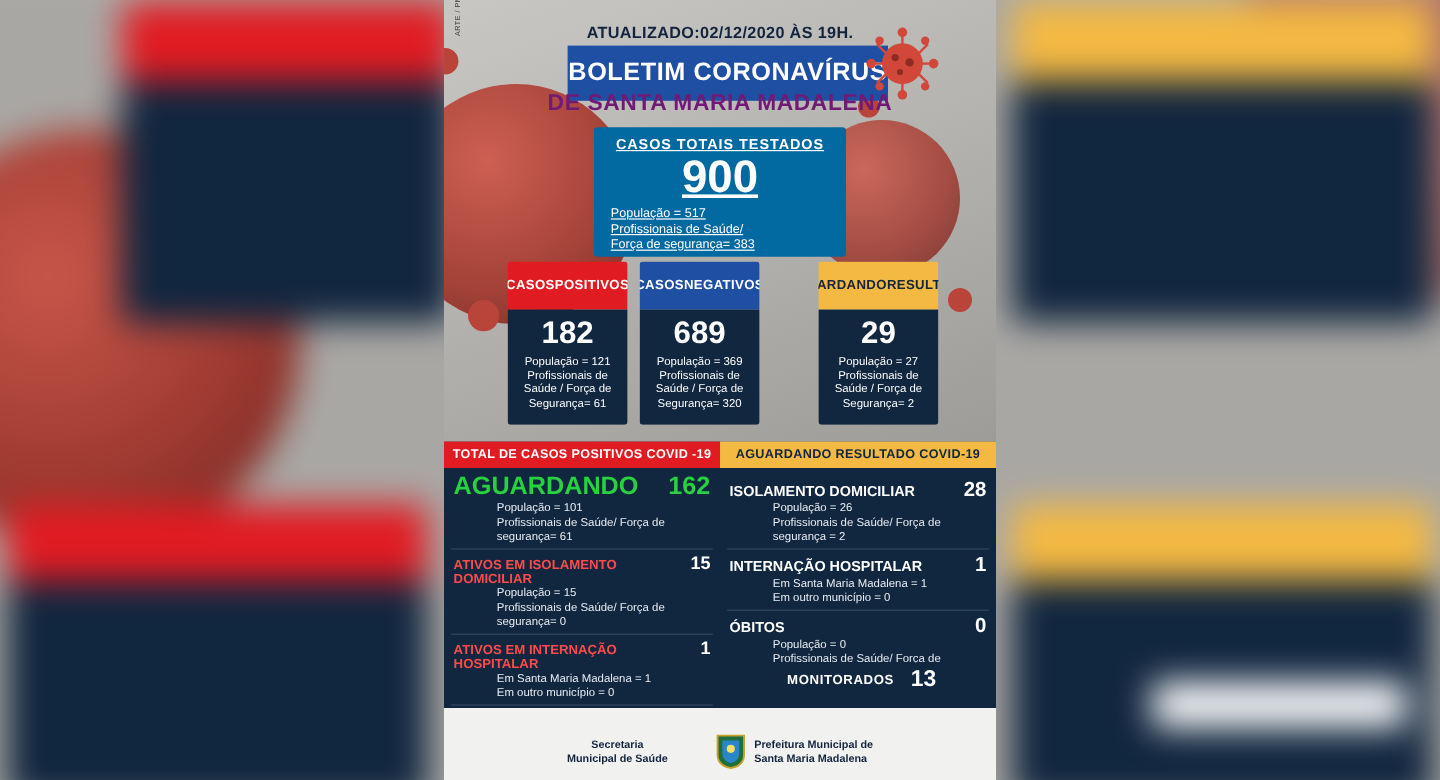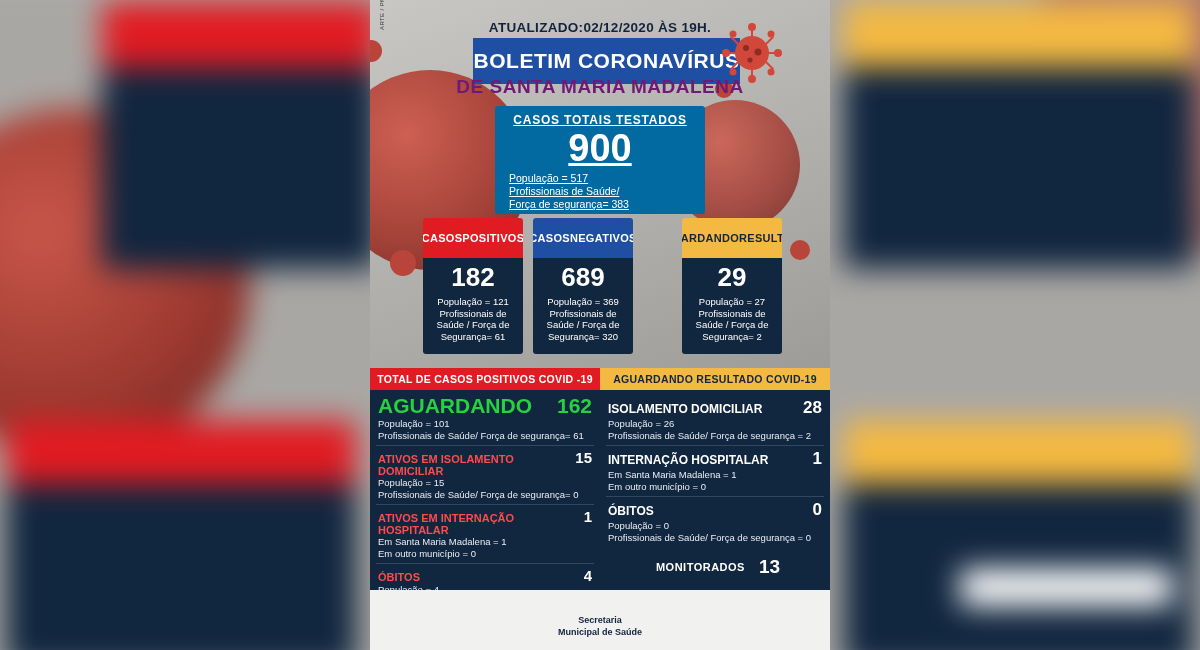--- a/index.html
+++ b/index.html
@@ -118,21 +118,21 @@
     font-size:10.5px; font-weight:bold; letter-spacing:.3px;
   }
   #panel-left .panel-hdr { background:#e11b22; color:#fff; }
   #panel-right .panel-hdr { background:#f4b942; color:#11263f; }
 
   .row { padding:0 8px; }
   .row-title {
     display:flex; justify-content:space-between; align-items:baseline;
     font-weight:bold;
   }
-  .row-sub { font-size:9.5px; line-height:12px; color:#e9edf3; }
+  .row-sub { font-size:9.5px; line-height:12px; color:#e9edf3;margin-left:36px; }
   .sep { height:1px; background:#33485f; margin:3px 6px; }
 
   .big-green { color:#27d13f; }
   .red-t { color:#ff4b4b; }
   .white-t { color:#ffffff; }
 
   #monitor-box {
     position:absolute; left:262px; top:552px; width:172px; height:30px;
     background:#11263f; border-radius:3px; color:#fff;
     display:flex; align-items:center; justify-content:center; gap:14px;
@@ -355,15 +355,26 @@
   <div id="monitor-box">
     <span class="lbl">MONITORADOS</span>
     <span class="val">13</span>
   </div>
 
   <div id="footer">
     <div class="foot-txt">
       <div>Secretaria</div>
       <div>Municipal de Saúde</div>
     </div>
+    <div class="foot-group">
+      <svg id="crest" viewBox="0 0 26 30">
+        <path d="M2 2 H24 V18 Q24 27 13 29 Q2 27 2 18 Z" fill="#1d6f3c" stroke="#c8a02a" stroke-width="1.6"></path>
+        <path d="M6 6 H20 V17 Q20 23 13 25 Q6 23 6 17 Z" fill="#2b86c9"></path>
+        <circle cx="13" cy="13" r="3.4" fill="#f2e06a"></circle>
+      </svg>
+      <div class="foot-txt" style="text-align:left;">
+        <div>Prefeitura Municipal de</div>
+        <div>Santa Maria Madalena</div>
+      </div>
+    </div>
   </div>
 
 </div>
 
 </body></html>

